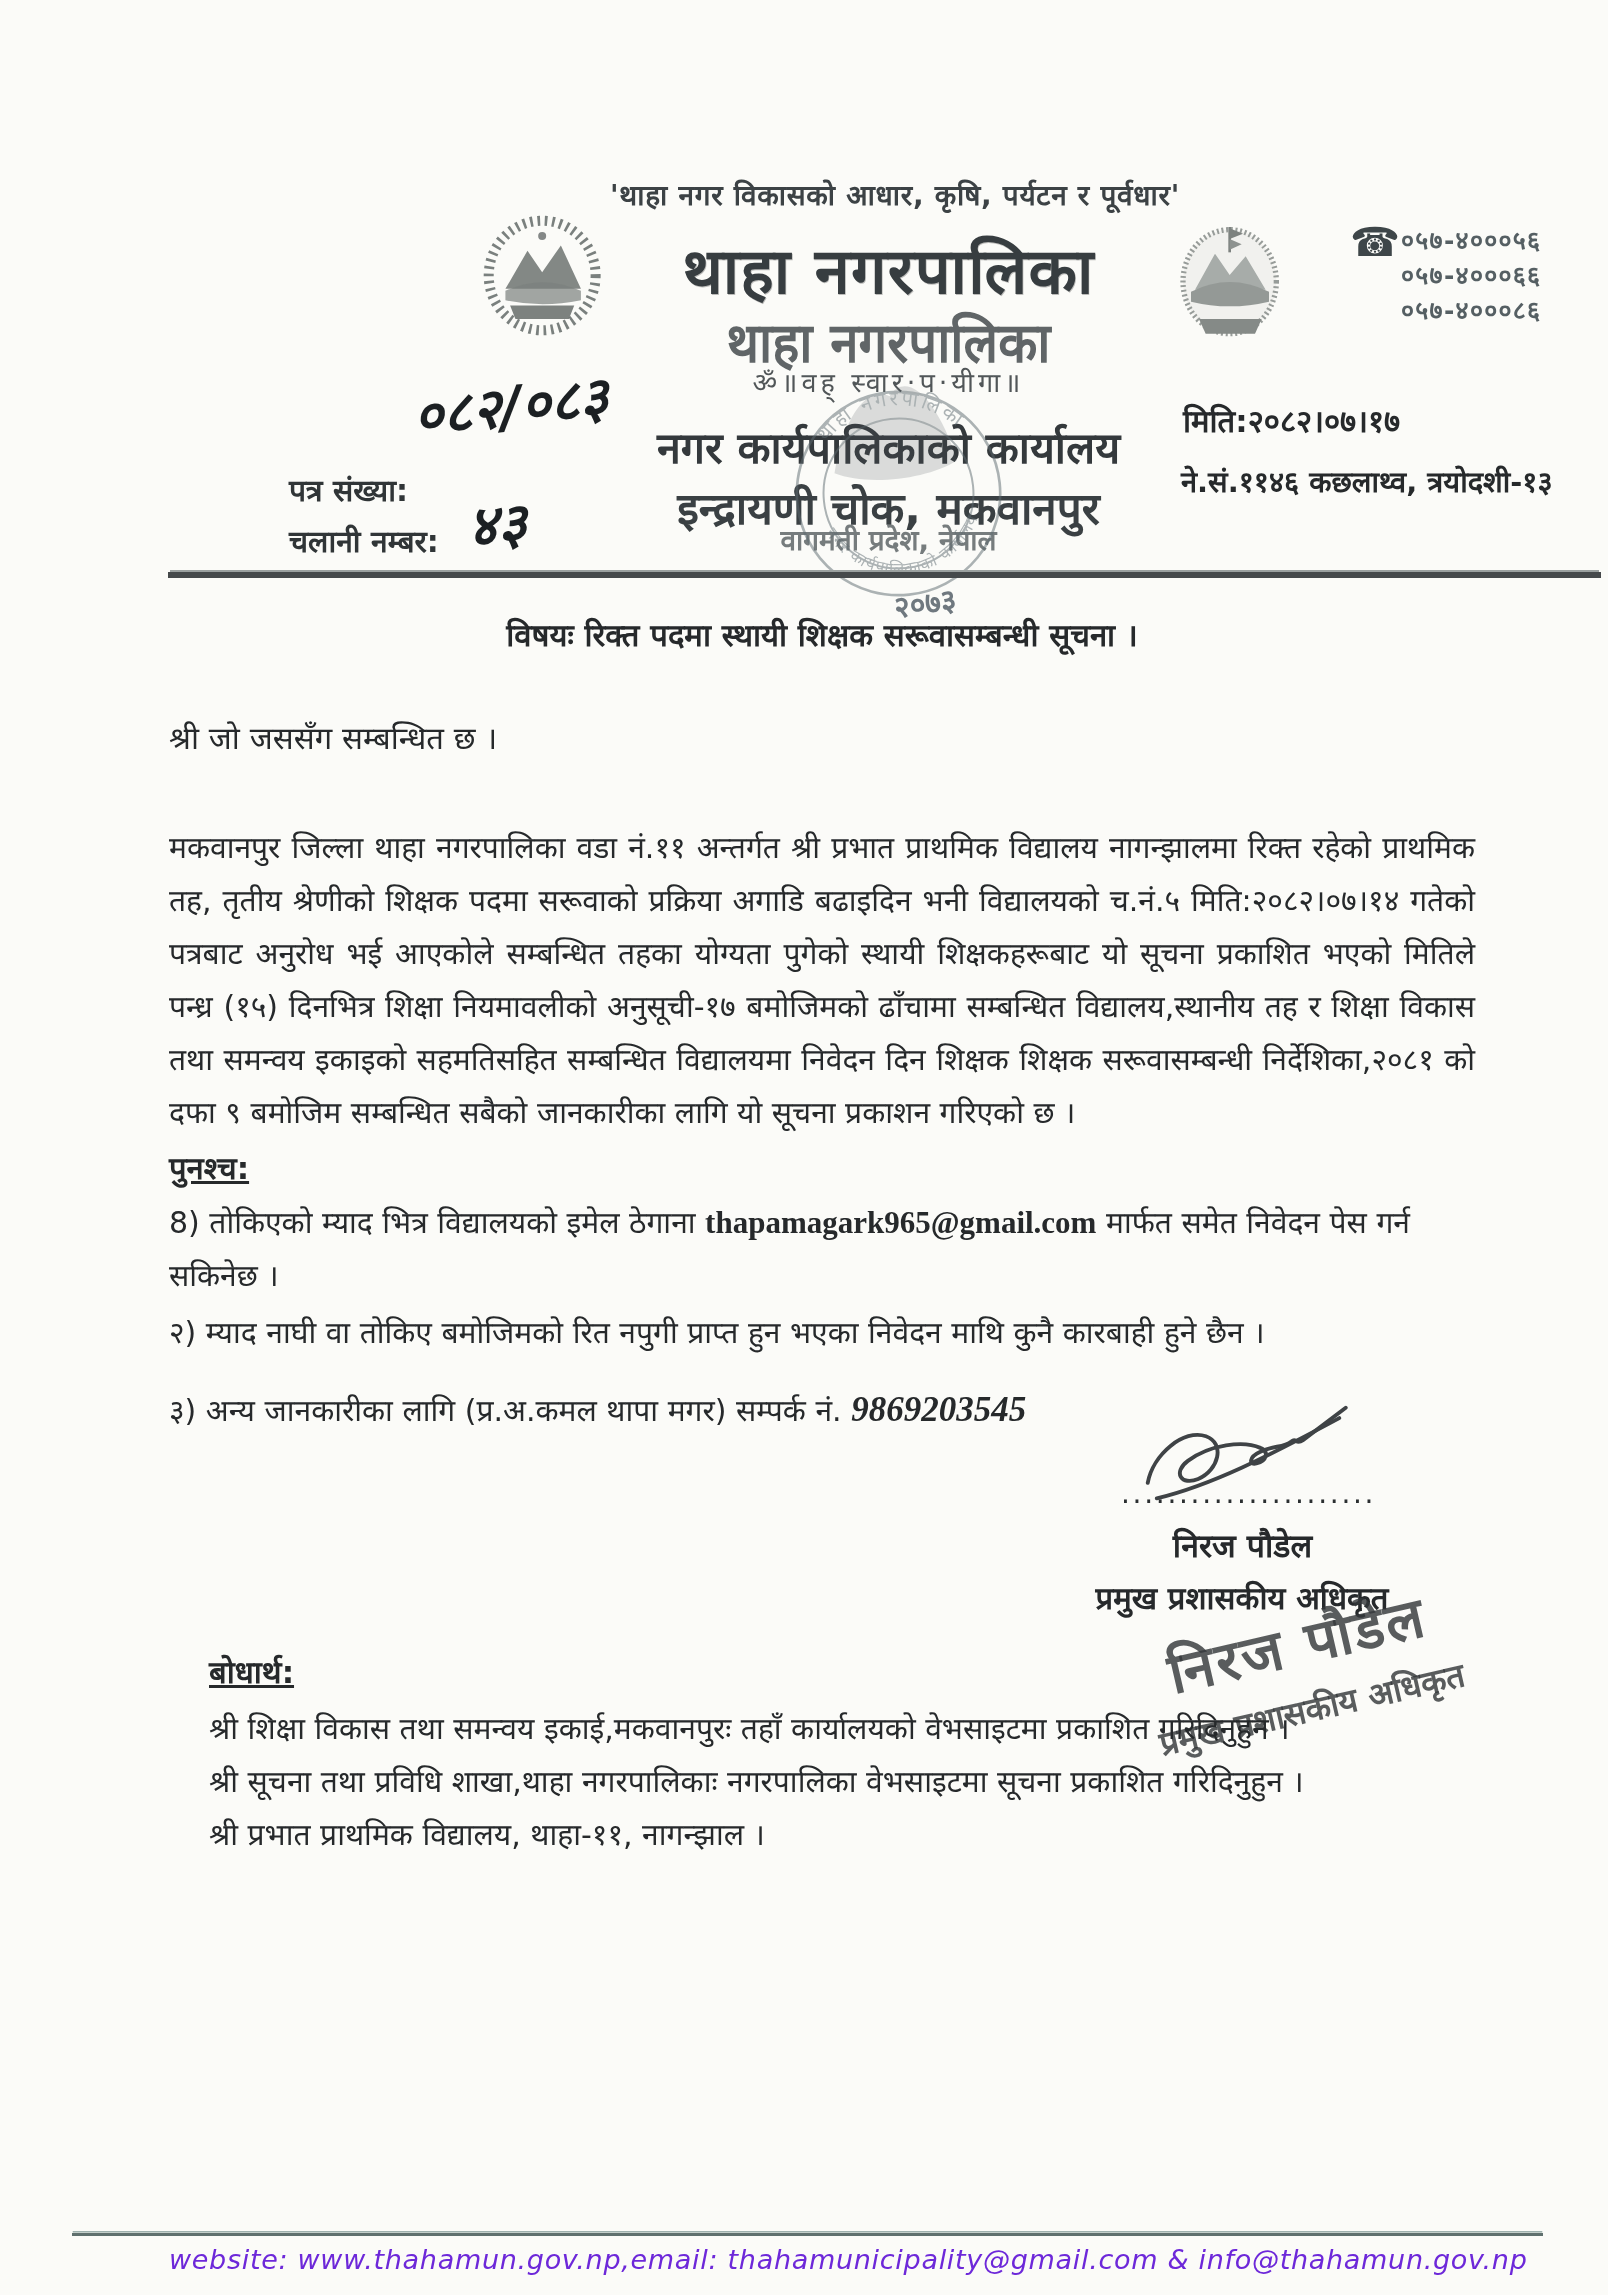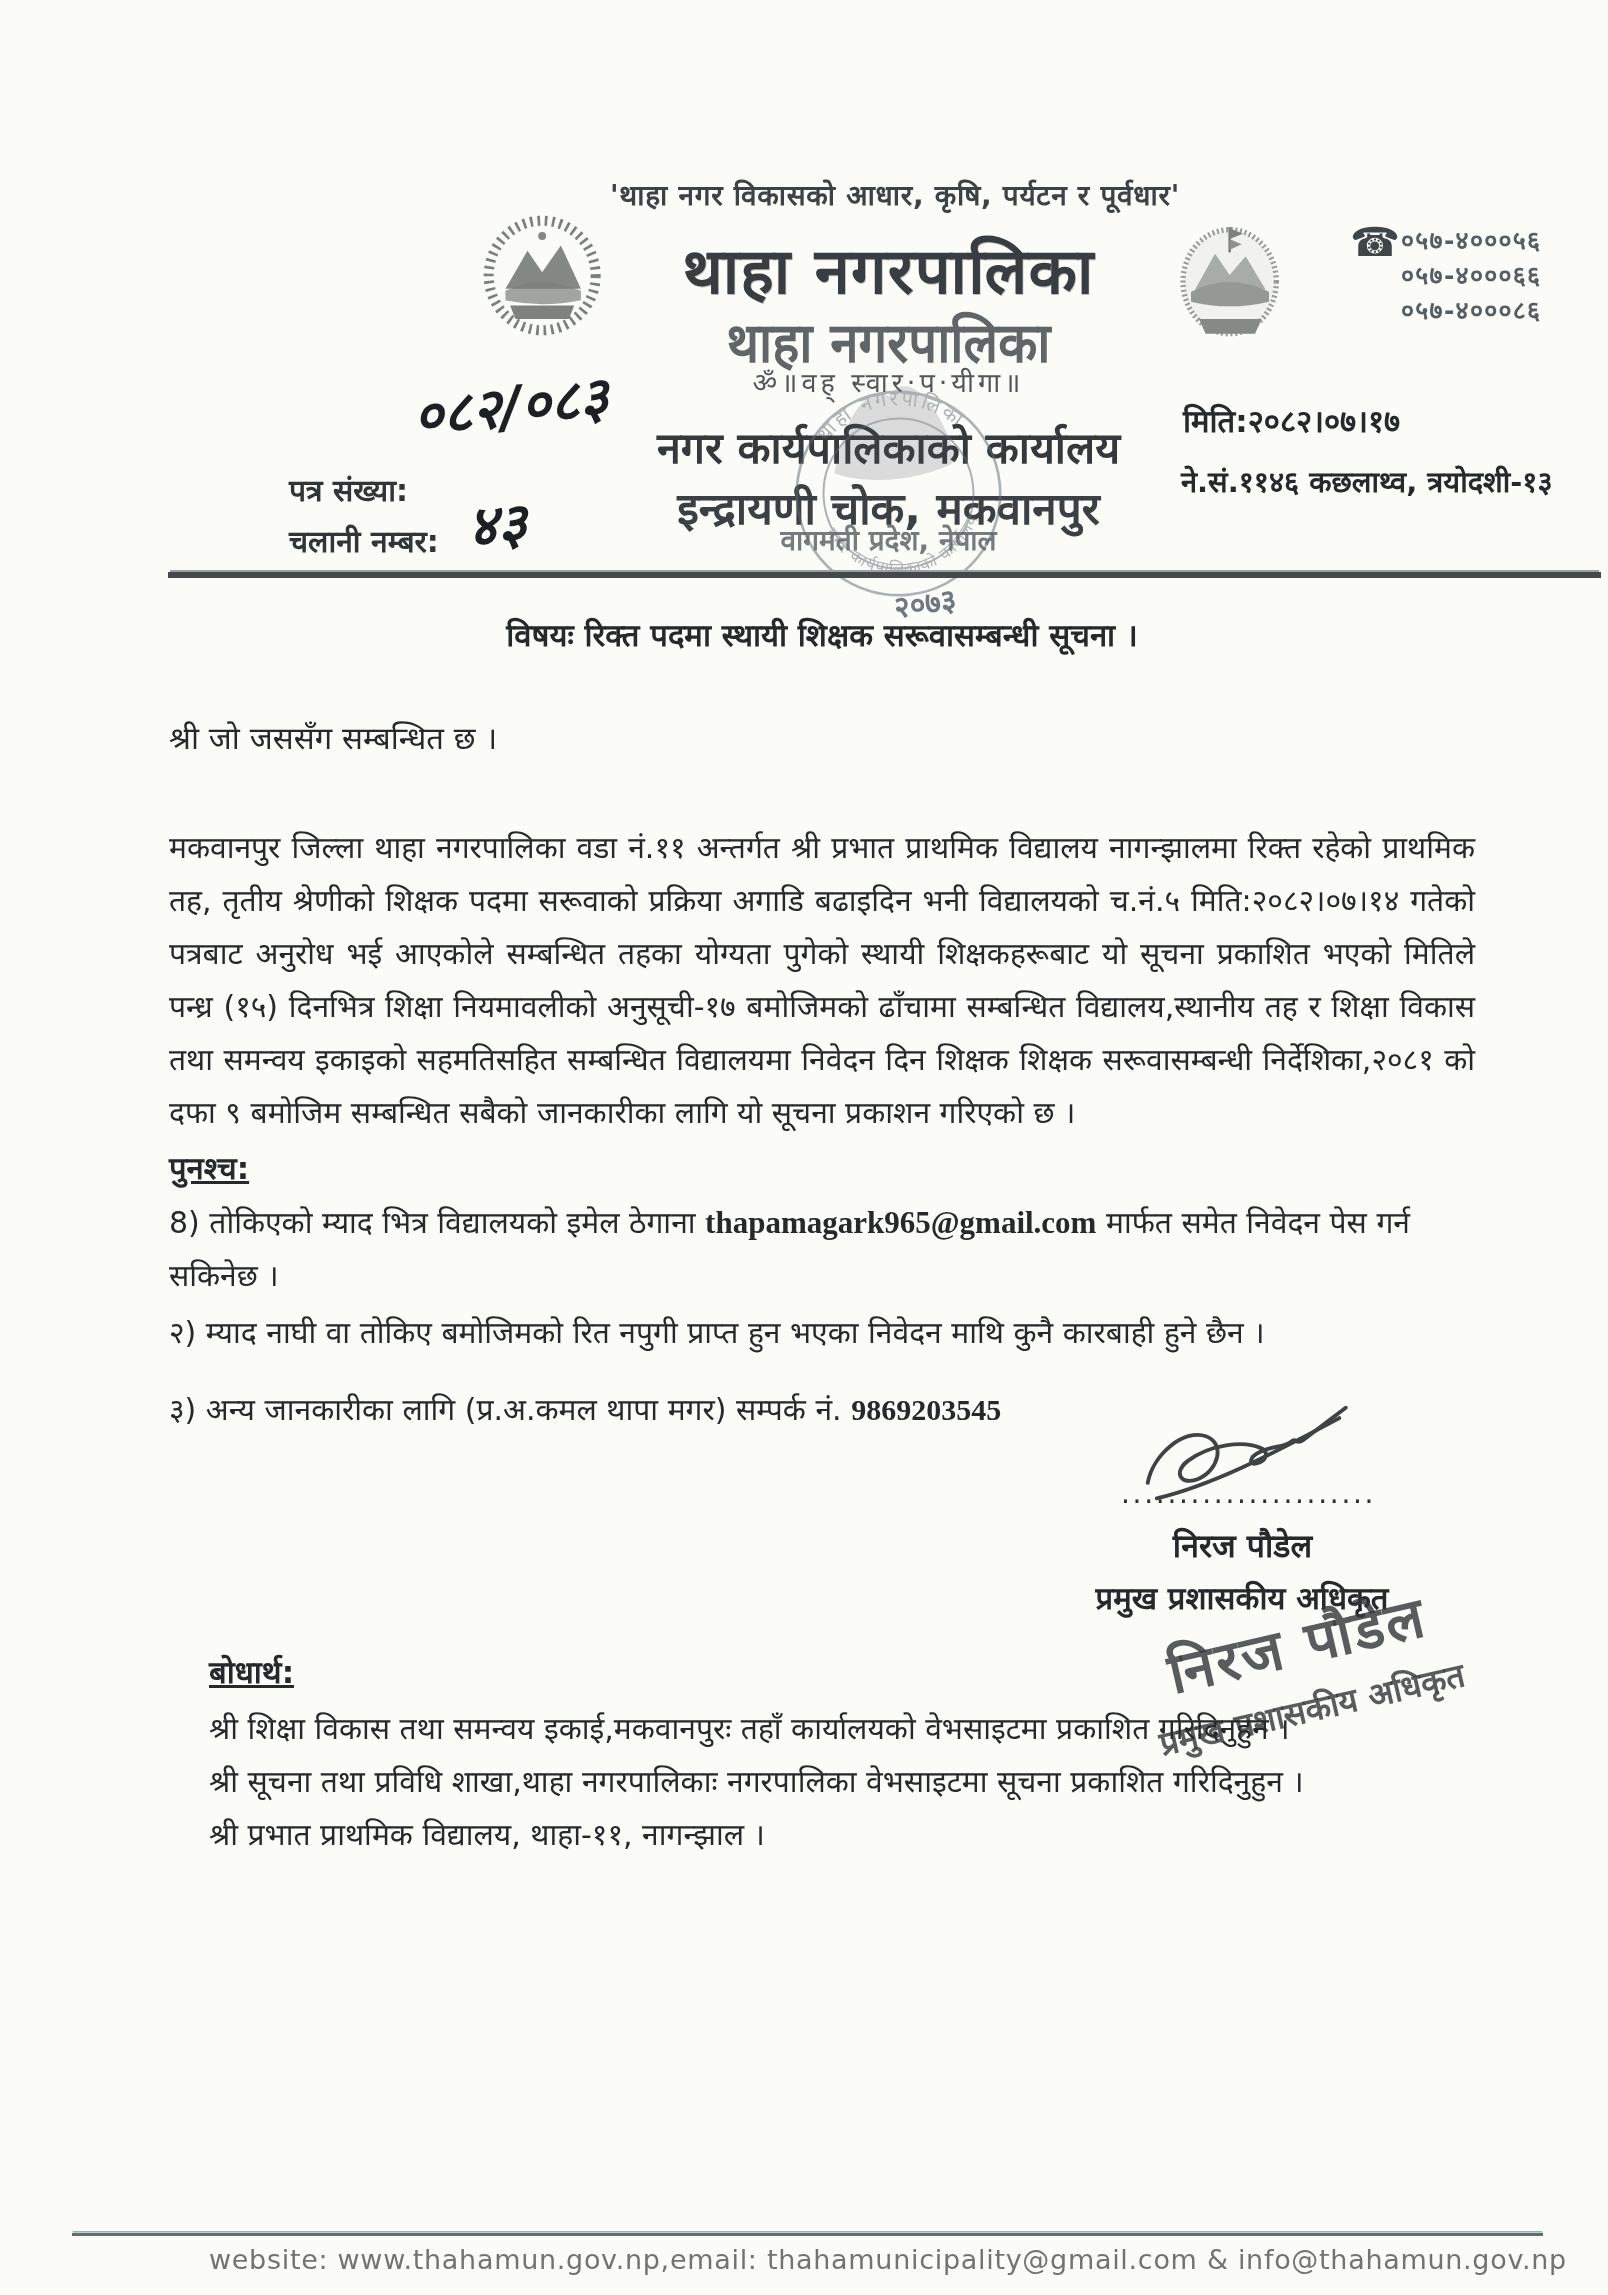--- a/index.html
+++ b/index.html
@@ -38,35 +38,35 @@
   .main-col{left:169px;top:602px;width:1306px;}
   .subject{font-size:31px;font-weight:600;text-align:center;margin-top:11px;}
   .greeting{margin-top:61px;font-size:31px;}
   .body-par{margin-top:63px;font-size:30px;line-height:53px;text-align:justify;}
   .ps-label{margin-top:6.7px;font-size:31px;font-weight:700;text-decoration:underline;display:inline-block;}
   .ps-item{font-size:30px;line-height:53px;}
   .ps-item1{margin-top:8px;}
   .ps-item2{margin-top:4px;}
   .ps-item3{margin-top:24px;}
   .email-bold{font-family:"Liberation Serif",serif;font-weight:700;font-size:31px;}
-  .latin-num{font-family:"Liberation Serif",serif;font-weight:600;font-size:30px;}
+  .latin-num{font-family:"Liberation Serif",serif;font-weight:600;font-size:35px;font-style:italic;}
   
   .sig-squiggle{left:1130px;top:1400px;}
   .sig-dots{left:1121px;top:1477px;width:254px;font-size:28px;letter-spacing:2.7px;white-space:nowrap;overflow:hidden;color:#2a2e30;}
   .sig-name{left:1082px;top:1523px;width:321px;font-size:32px;font-weight:600;}
   .sig-title{left:1015px;top:1576px;width:454px;font-size:31px;font-weight:600;}
   .ghost{left:1002px;top:1604px;width:601px;transform:rotate(-13deg);transform-origin:center;color:rgba(52,56,58,.82);text-align:center;}
   .ghost-name{font-size:56px;font-weight:800;letter-spacing:2.7px;white-space:nowrap;}
   .ghost-title{font-size:33px;font-weight:700;margin-top:6.7px;white-space:nowrap;}
   
   .cc-block{left:169px;top:1650px;width:1329px;margin-left:40px;}
   .cc-label{font-size:31px;font-weight:700;text-decoration:underline;display:inline-block;}
   .cc-item{margin-top:20px;font-size:30px;line-height:33px;}
   .footer-rule{left:72px;top:2233px;width:1471px;height:2.7px;background:#5f706e;box-shadow:0 -2.7px 0 -0.7px #9db0ad;}
-  .footer-text{left:169px;top:2244px;font-size:27px;color:#737373;letter-spacing:0.7px;margin-left:40px;}
+  .footer-text{left:169px;top:2244px;font-size:27px;font-style:italic;color:#6d28d9;letter-spacing:0.7px;}
   svg{display:block;}
 </style>
 </head>
 <body>
 
 <div class="page">
 
   <div class="abs center tagline">'थाहा नगर विकासको आधार, कृषि, पर्यटन र पूर्वधार'</div>
 
   <div class="abs" style="left:474px;top:212px;">

